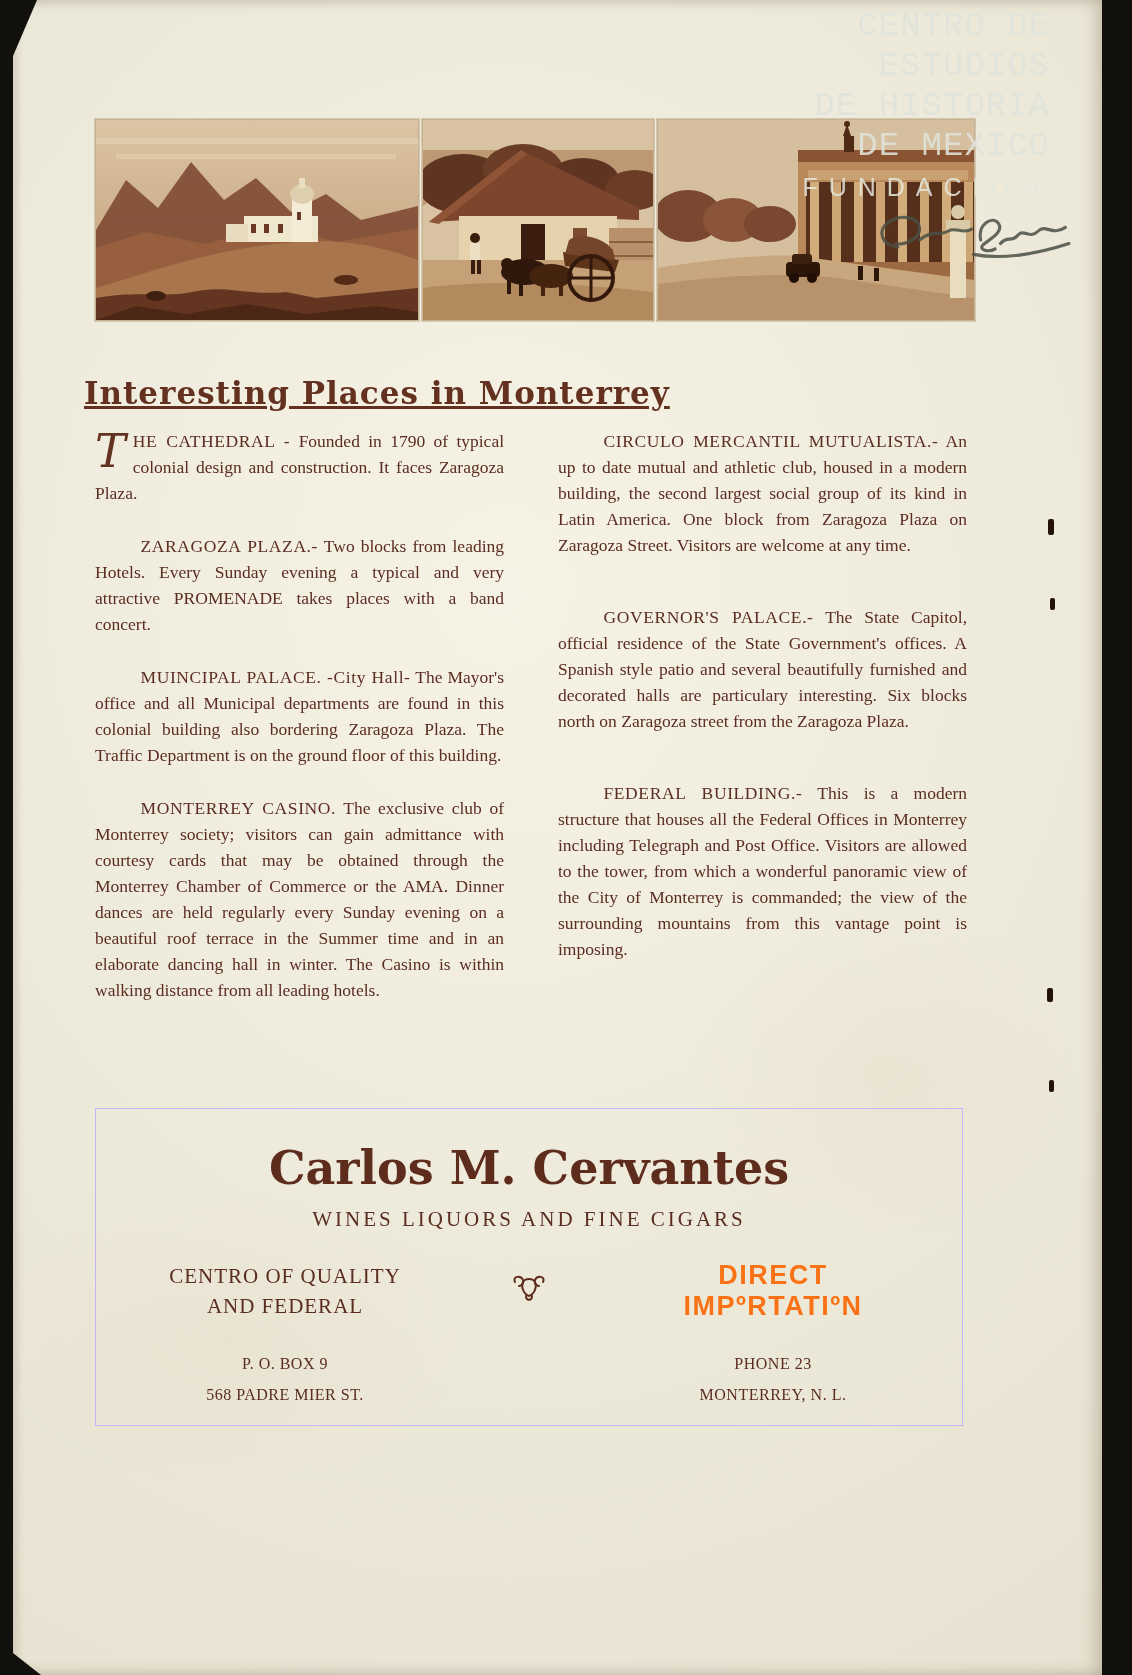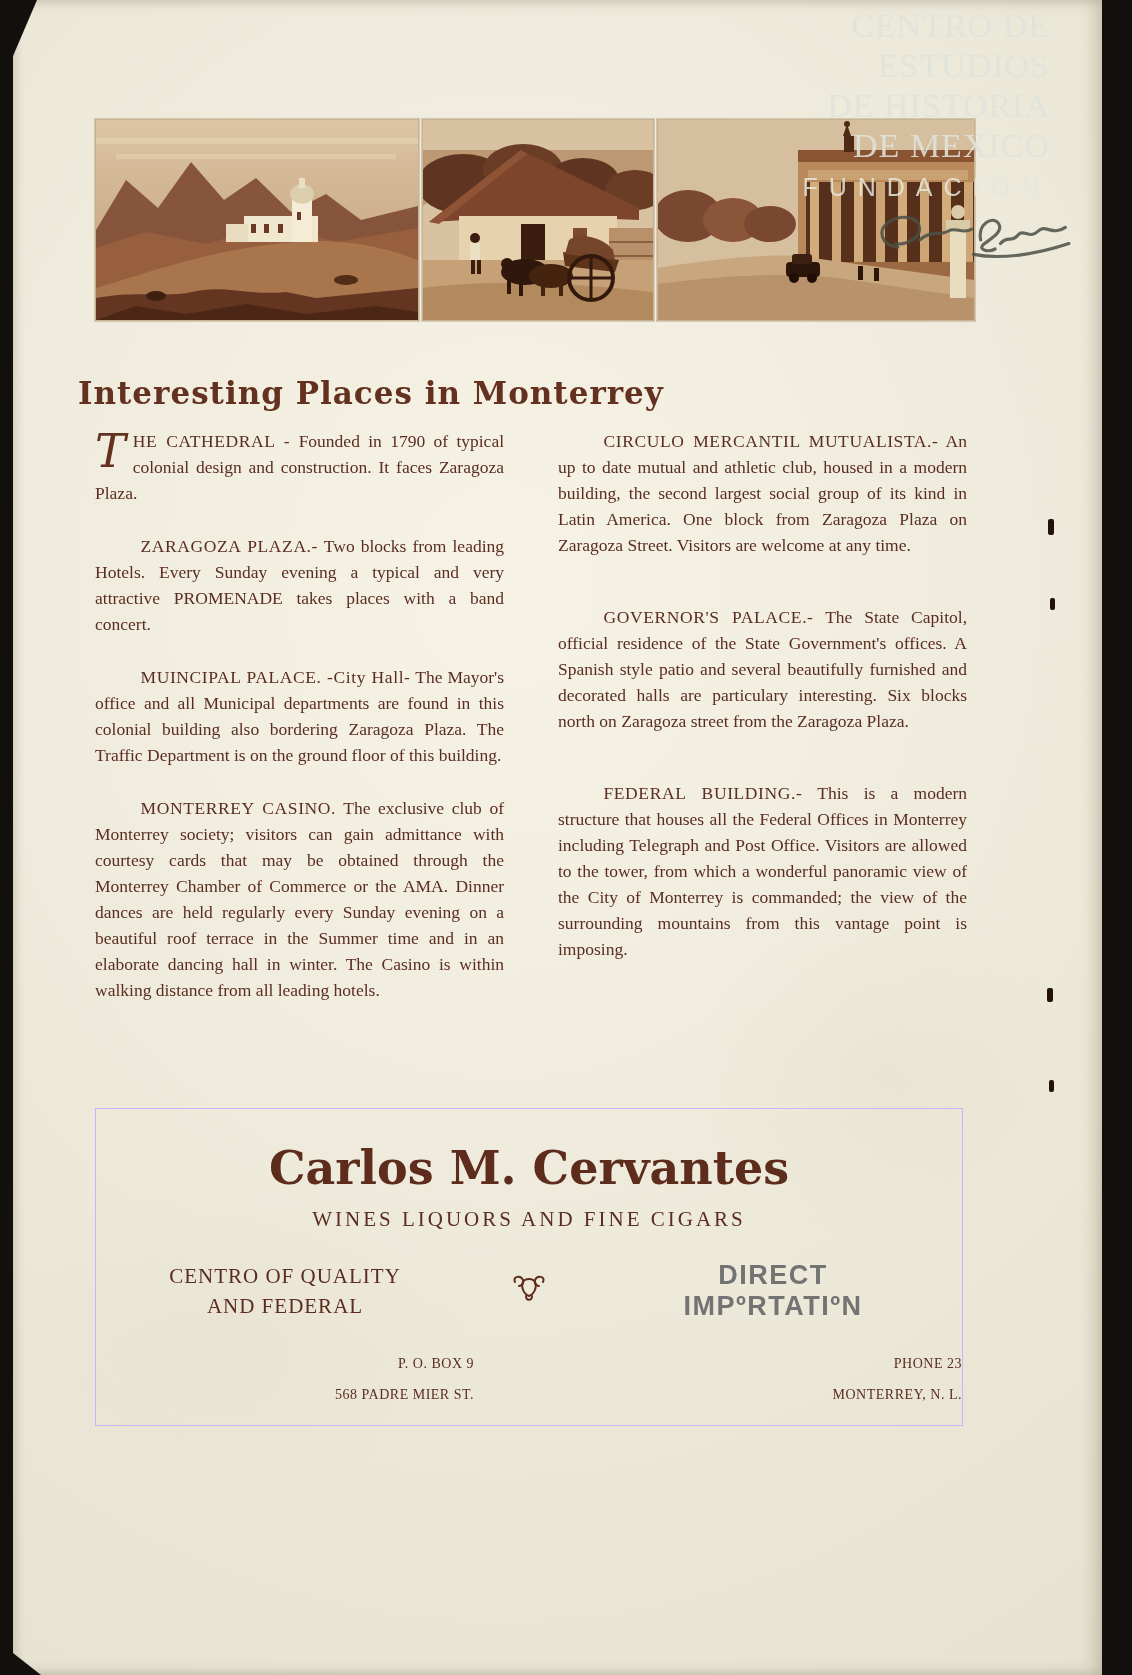--- a/index.html
+++ b/index.html
@@ -19,52 +19,52 @@
   }
   .corner-wedge-top{position:absolute;left:13px;top:0;width:0;height:0;
     border-top:56px solid #12100c;border-right:24px solid transparent;}
   .corner-wedge-bottom{position:absolute;left:13px;bottom:0;width:0;height:0;
     border-bottom:22px solid #12100c;border-right:28px solid transparent;}
 
   .photo-strip{position:absolute;left:95px;top:119px;display:flex;gap:3px;z-index:1;}
   .photo{display:block;border:1px solid #c8b590;box-shadow:0 0 0 1px rgba(120,85,55,.25);}
 
   .watermark{position:absolute;top:6px;right:82px;text-align:right;z-index:3;}
-  .wm-line{font-family:Liberation Serif, serif;font-size:34px;line-height:40px;
+  .wm-line{font-family:Liberation Mono, monospace;font-size:34px;line-height:40px;
     color:rgba(223,227,217,.88);letter-spacing:1px;}
   .wm-foundation{font-family:"Liberation Sans",sans-serif;font-size:25px;
     letter-spacing:11px;color:rgba(227,231,221,.85);margin-top:7px;}
   .wm-signature{margin:2px -34px 0 0;opacity:.85;}
 
-  .page-title{position:absolute;left:78px;top:354px;z-index:2;
+  .page-title{position:absolute;left:84px;top:354px;z-index:2;
     font-family:"DejaVu Serif","Liberation Serif",serif;font-weight:bold;
-    font-size:31px;color:#643120;letter-spacing:1px;}
+    font-size:31px;color:#643120;letter-spacing:1px;text-decoration:underline;}
 
   .columns{position:absolute;left:95px;top:428px;width:872px;display:flex;gap:54px;z-index:2;}
   .col{width:409px;font-size:17.5px;line-height:26px;color:#5b2d21;text-align:justify;}
   .para{margin:0 0 27px 0;text-indent:2.6em;}
   .col-right .para{margin-bottom:46px;}
   .para.lead{text-indent:0;}
   .dropcap{float:left;font-family:"DejaVu Serif",serif;font-style:italic;
     font-size:46px;line-height:42px;margin:2px 7px 0 0;color:#643120;}
   .head{letter-spacing:.6px;}
 
   .ad-box{position:absolute;left:95px;top:1108px;width:868px;height:318px;
     border:1px solid #c4b5fd;box-sizing:border-box;z-index:2;
     text-align:center;color:#5b2d21;}
   .ad-name{margin-top:32px;font-family:"DejaVu Serif",serif;font-weight:bold;
     font-size:46px;color:#5e2c1c;}
   .ad-tagline{margin-top:12px;font-size:21px;letter-spacing:3px;}
   .ad-mid{margin-top:28px;display:flex;align-items:center;}
   .ad-brands{flex:1;font-size:21px;letter-spacing:1px;line-height:30px;}
   .ad-ornament{width:110px;display:flex;justify-content:center;}
   .ad-direct{flex:1;font-family:"Liberation Sans",sans-serif;font-weight:bold;
-    font-size:27px;letter-spacing:1.5px;line-height:31px;color:#737373;}
+    font-size:27px;letter-spacing:1.5px;line-height:31px;color:#f97316;}
   .ad-bottom{margin-top:26px;display:flex;}
-  .ad-addr{flex:1;font-size:14px;line-height:31px;letter-spacing:.5px;text-align:right;}
+  .ad-addr{flex:1;font-size:16px;line-height:31px;letter-spacing:.5px;}
 
   .artifact{position:absolute;background:#241108;border-radius:2px;z-index:4;}
   .a1{left:1048px;top:519px;width:6px;height:16px;}
   .a2{left:1050px;top:598px;width:5px;height:12px;}
   .a3{left:1047px;top:988px;width:6px;height:14px;}
   .a4{left:1049px;top:1080px;width:5px;height:12px;}
 </style>
 </head>
 <body>
 

